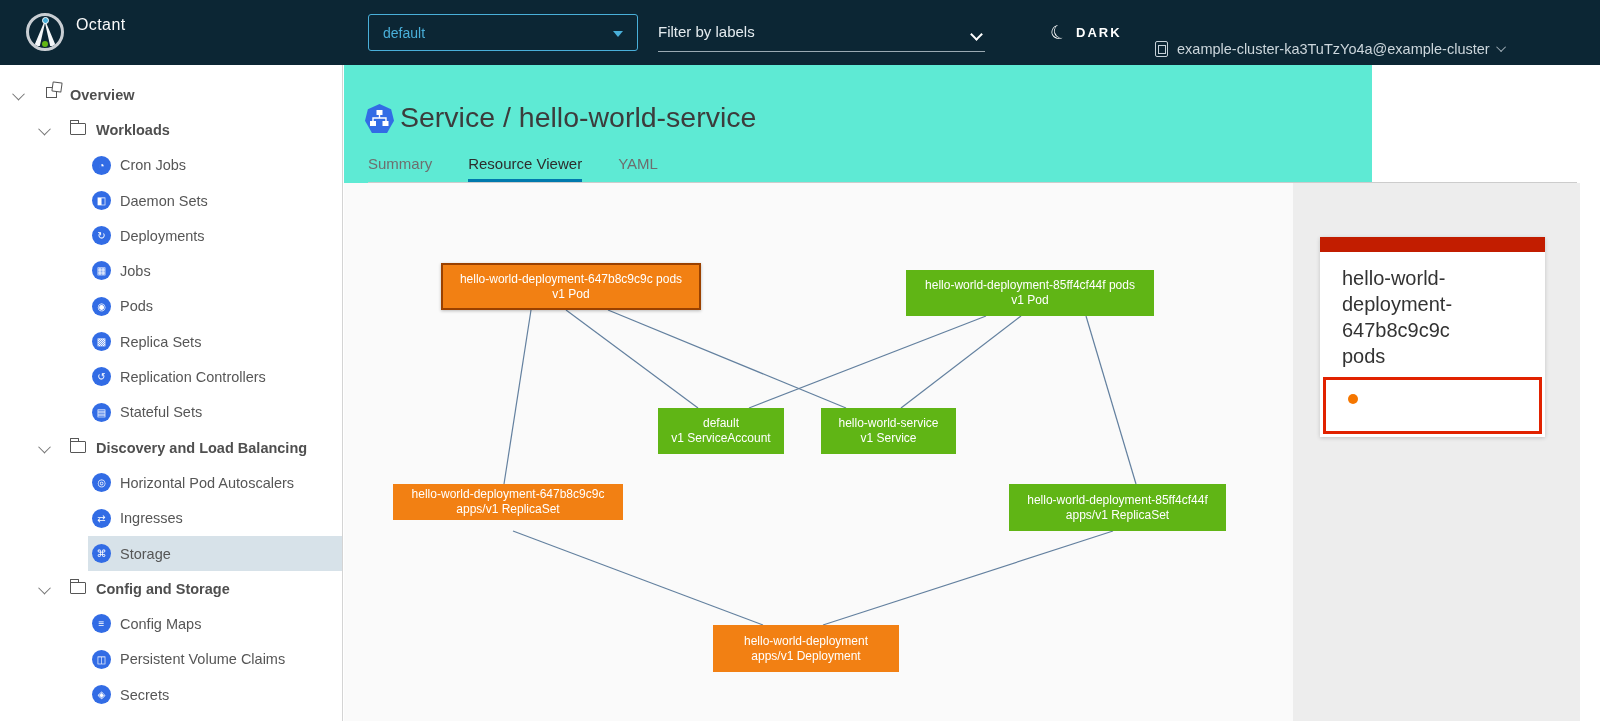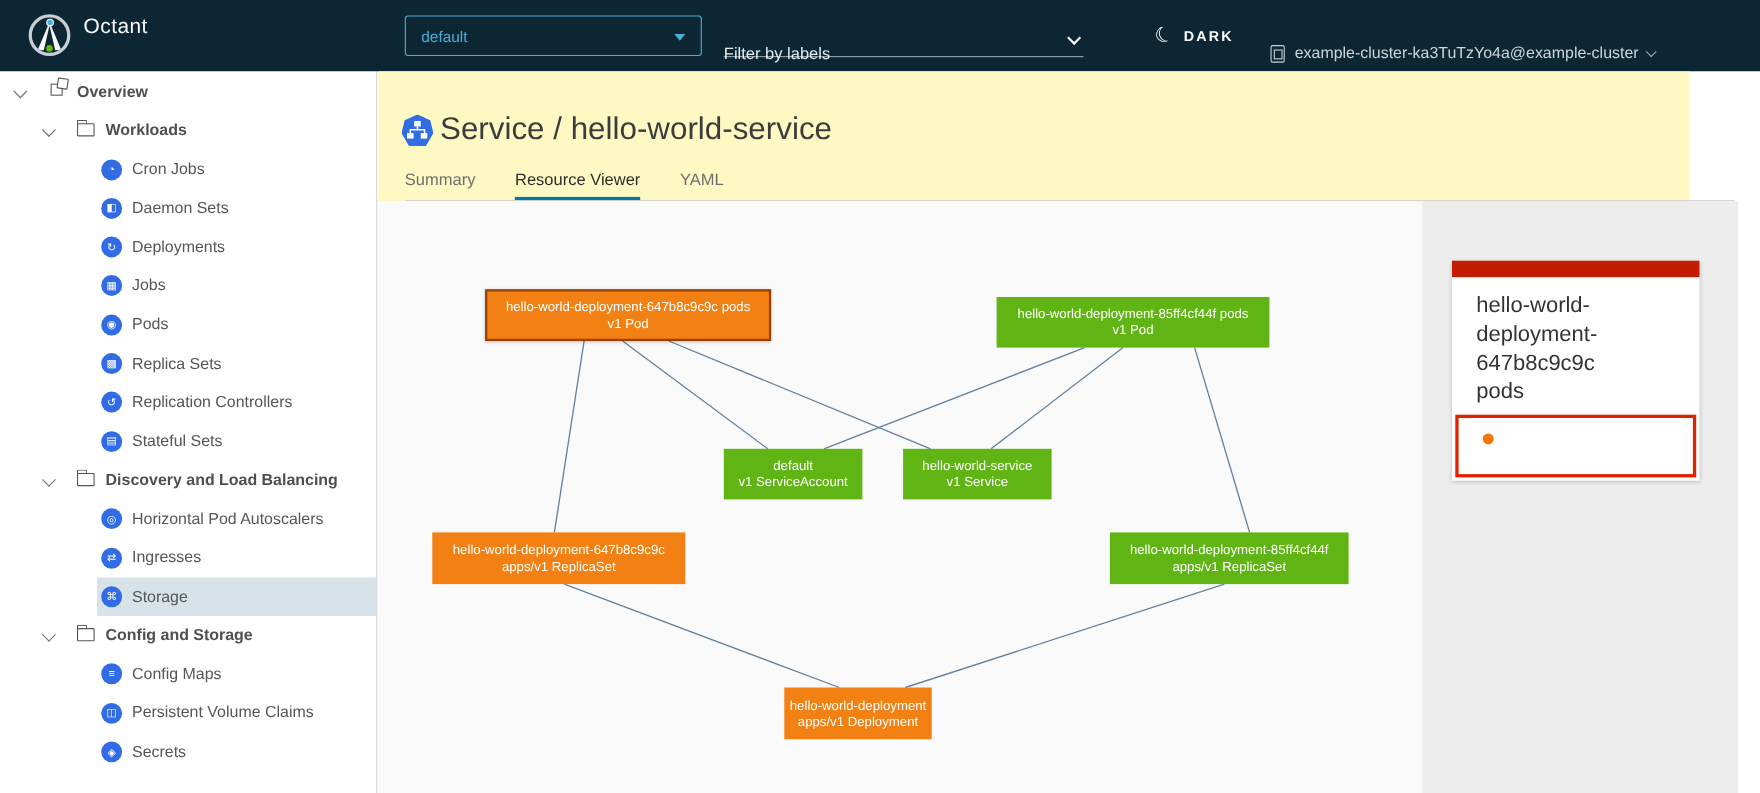--- a/index.html
+++ b/index.html
@@ -10,49 +10,49 @@
   .header { position:absolute; left:0; top:0; width:1600px; height:65px; background:#0c2634; }
   .logo { position:absolute; left:26px; top:13px; width:38px; height:38px; border-radius:50%;
           background:#0c2634; border:3px solid #c9ced3; overflow:hidden; }
   .logo .beam { position:absolute; left:50%; top:4px; width:26px; height:26px; transform:translateX(-50%);
           background:#f4f6f8; clip-path:polygon(50% 0%, 8% 100%, 30% 100%, 50% 12%, 70% 100%, 92% 100%); }
   .logo .dot-top { position:absolute; left:50%; top:1px; width:7px; height:7px; margin-left:-3.5px;
           border-radius:50%; background:#49afd9; border:1px solid #fff; }
   .logo .dot-bottom { position:absolute; left:50%; bottom:1px; width:6px; height:6px; margin-left:-3px;
           border-radius:50%; background:#62b715; }
   .app-title { position:absolute; left:76px; top:0; height:50px; display:flex; align-items:center;
-          color:#fafafa; font-size:19px; letter-spacing:0.4px; }
+          color:#fafafa; font-size:16px; letter-spacing:0.4px; }
   .ns-select { position:absolute; left:368px; top:14px; width:270px; height:37px;
           border:1px solid #49afd9; border-radius:3px; display:flex; align-items:center;
           padding:0 14px; color:#49afd9; font-size:14px; cursor:pointer; }
   .ns-caret { position:absolute; right:14px; top:16px; width:0; height:0;
           border-left:5px solid transparent; border-right:5px solid transparent; border-top:6px solid #49afd9; }
   .filter-wrap { position:absolute; left:658px; top:14px; width:327px; height:38px;
           border-bottom:1px solid #9aa9b2; }
   .filter-input { width:300px; height:34px; background:transparent; border:none; outline:none;
-          color:#fef9c3; font-size:15px; font-family:"Liberation Sans",sans-serif;margin-top:18px; }
+          color:#fef9c3; font-size:15px; font-family:"Liberation Sans",sans-serif; }
   .filter-input::placeholder { color:#e4ebef; opacity:1; }
   .filter-chevron { position:absolute; right:4px; bottom:12px; width:9px; height:9px;
           border-left:2px solid #ffffff; border-bottom:2px solid #ffffff; transform:rotate(-45deg); cursor:pointer; }
   .dark-toggle { position:absolute; left:1050px; top:0; height:65px; display:flex; align-items:center;
           gap:9px; cursor:pointer; }
   .moon { color:#ffffff; font-size:19px; line-height:19px; transform:rotate(-18deg); }
   .dark-label { color:#ffffff; font-size:13px; font-weight:bold; letter-spacing:2px; }
   .context { position:absolute; left:1155px; top:16px; height:65px; display:flex; align-items:center;
           gap:9px; cursor:pointer; }
   .ctx-icon { width:13px; height:16px; border:1.5px solid #c6d1d8; border-radius:2px; position:relative; }
   .ctx-icon::before { content:""; position:absolute; left:2px; top:3px; width:6px; height:7px;
           border:1px solid #c6d1d8; }
   .ctx-label { color:#ccd6dc; font-size:14.5px; }
   .ctx-chevron { width:7px; height:7px; border-left:1.5px solid #9fadb6; border-bottom:1.5px solid #9fadb6;
           transform:rotate(-45deg) translateY(-2px); }
 
   
   .sidebar { position:absolute; left:0; top:65px; width:343px; height:656px; background:#ffffff;
-          border-right:1px solid #d4d4d4; padding-top:1px; }
+          border-right:1px solid #d4d4d4; padding-top:12px; }
   .srow { height:35.3px; display:flex; align-items:center; position:relative; cursor:pointer;
           color:#565656; font-size:14.5px; }
   .srow.bold { font-weight:bold; color:#4f4f4f; }
   .srow.selected { background:linear-gradient(to right, transparent 88px, #d7e2e9 88px); }
   .chev { width:9px; height:9px; border-left:1.6px solid #747474; border-bottom:1.6px solid #747474;
           transform:rotate(-45deg) translate(1px,-1px); position:absolute; top:14px; }
   .chev.l0 { left:14px; } .chev.l1 { left:40px; }
   .ovr-icon { position:absolute; left:46px; top:10px; width:11px; height:11px; border:1.6px solid #565656; }
   .ovr-icon::after { content:""; position:absolute; right:-6px; top:-6px; width:8px; height:8px;
           border:1.6px solid #565656; background:#fff; border-radius:1px; transform:rotate(8deg); }
@@ -62,21 +62,21 @@
           border:1.6px solid #565656; border-bottom:none; border-radius:1px 1px 0 0; }
   .kicon { position:absolute; left:92px; top:8px; width:19px; height:19px; border-radius:50%;
           background:#326ce5; color:#ffffff; font-size:10px; display:flex; align-items:center;
           justify-content:center; }
   .slabel.t0 { padding-left:70px; }
   .slabel.t1 { padding-left:96px; }
   .slabel.t2 { padding-left:120px; }
 
   
   .main { position:absolute; left:344px; top:65px; width:1256px; height:656px; background:#ffffff; }
-  .content-head { position:absolute; left:0; top:0; width:1192px; height:118px; background:#fef9c3; }
+  .content-head { position:absolute; left:0; top:0; width:1028px; height:118px; background:#5eead4; }
   .head-rule { position:absolute; left:24px; top:117px; width:1209px; height:1px; background:#cccccc; }
   .res-icon { position:absolute; left:21px; top:39px; width:29px; height:29px; background:#326ce5;
           clip-path:polygon(50% 0%, 90% 18%, 100% 58%, 76% 100%, 24% 100%, 0% 58%, 10% 18%); }
   .res-icon svg { position:absolute; left:5px; top:6px; }
   .page-title { position:absolute; left:56px; top:36px; font-size:28.5px; color:#3c3c3c; }
   .tabs { position:absolute; left:24px; top:80px; height:37px; display:flex; align-items:flex-end; }
   .tab { font-size:15px; color:#6e6e6e; margin-right:36px; height:37px; display:flex;
           align-items:center; cursor:pointer; }
   .tab.active { color:#2d2d2d; border-bottom:3px solid #0079ad; padding-top:3px; }
 
@@ -255,29 +255,29 @@
       <span>v1 Pod</span>
     </div>
     <div class="gnode ok" style="left:314px;top:225px;width:126px;height:46px">
       <span>default</span>
       <span>v1 ServiceAccount</span>
     </div>
     <div class="gnode ok" style="left:477px;top:225px;width:135px;height:46px">
       <span>hello-world-service</span>
       <span>v1 Service</span>
     </div>
-    <div class="gnode warning" style="left:49px;top:301px;width:230px;height:47px">
+    <div class="gnode warning" style="left:49px;top:301px;width:230px;height:36px">
       <span>hello-world-deployment-647b8c9c9c</span>
       <span>apps/v1 ReplicaSet</span>
     </div>
     <div class="gnode ok" style="left:665px;top:301px;width:217px;height:47px">
       <span>hello-world-deployment-85ff4cf44f</span>
       <span>apps/v1 ReplicaSet</span>
     </div>
-    <div class="gnode warning" style="left:369px;top:442px;width:134px;height:47px">
+    <div class="gnode warning" style="left:369px;top:442px;width:186px;height:47px">
       <span>hello-world-deployment</span>
       <span>apps/v1 Deployment</span>
     </div>
   </div>
 
   <div class="detail-panel">
     <div class="detail-card">
       <div class="card-topbar"></div>
       <div class="card-title">hello-world-deployment-647b8c9c9c pods</div>
       <div class="card-statusbox">

